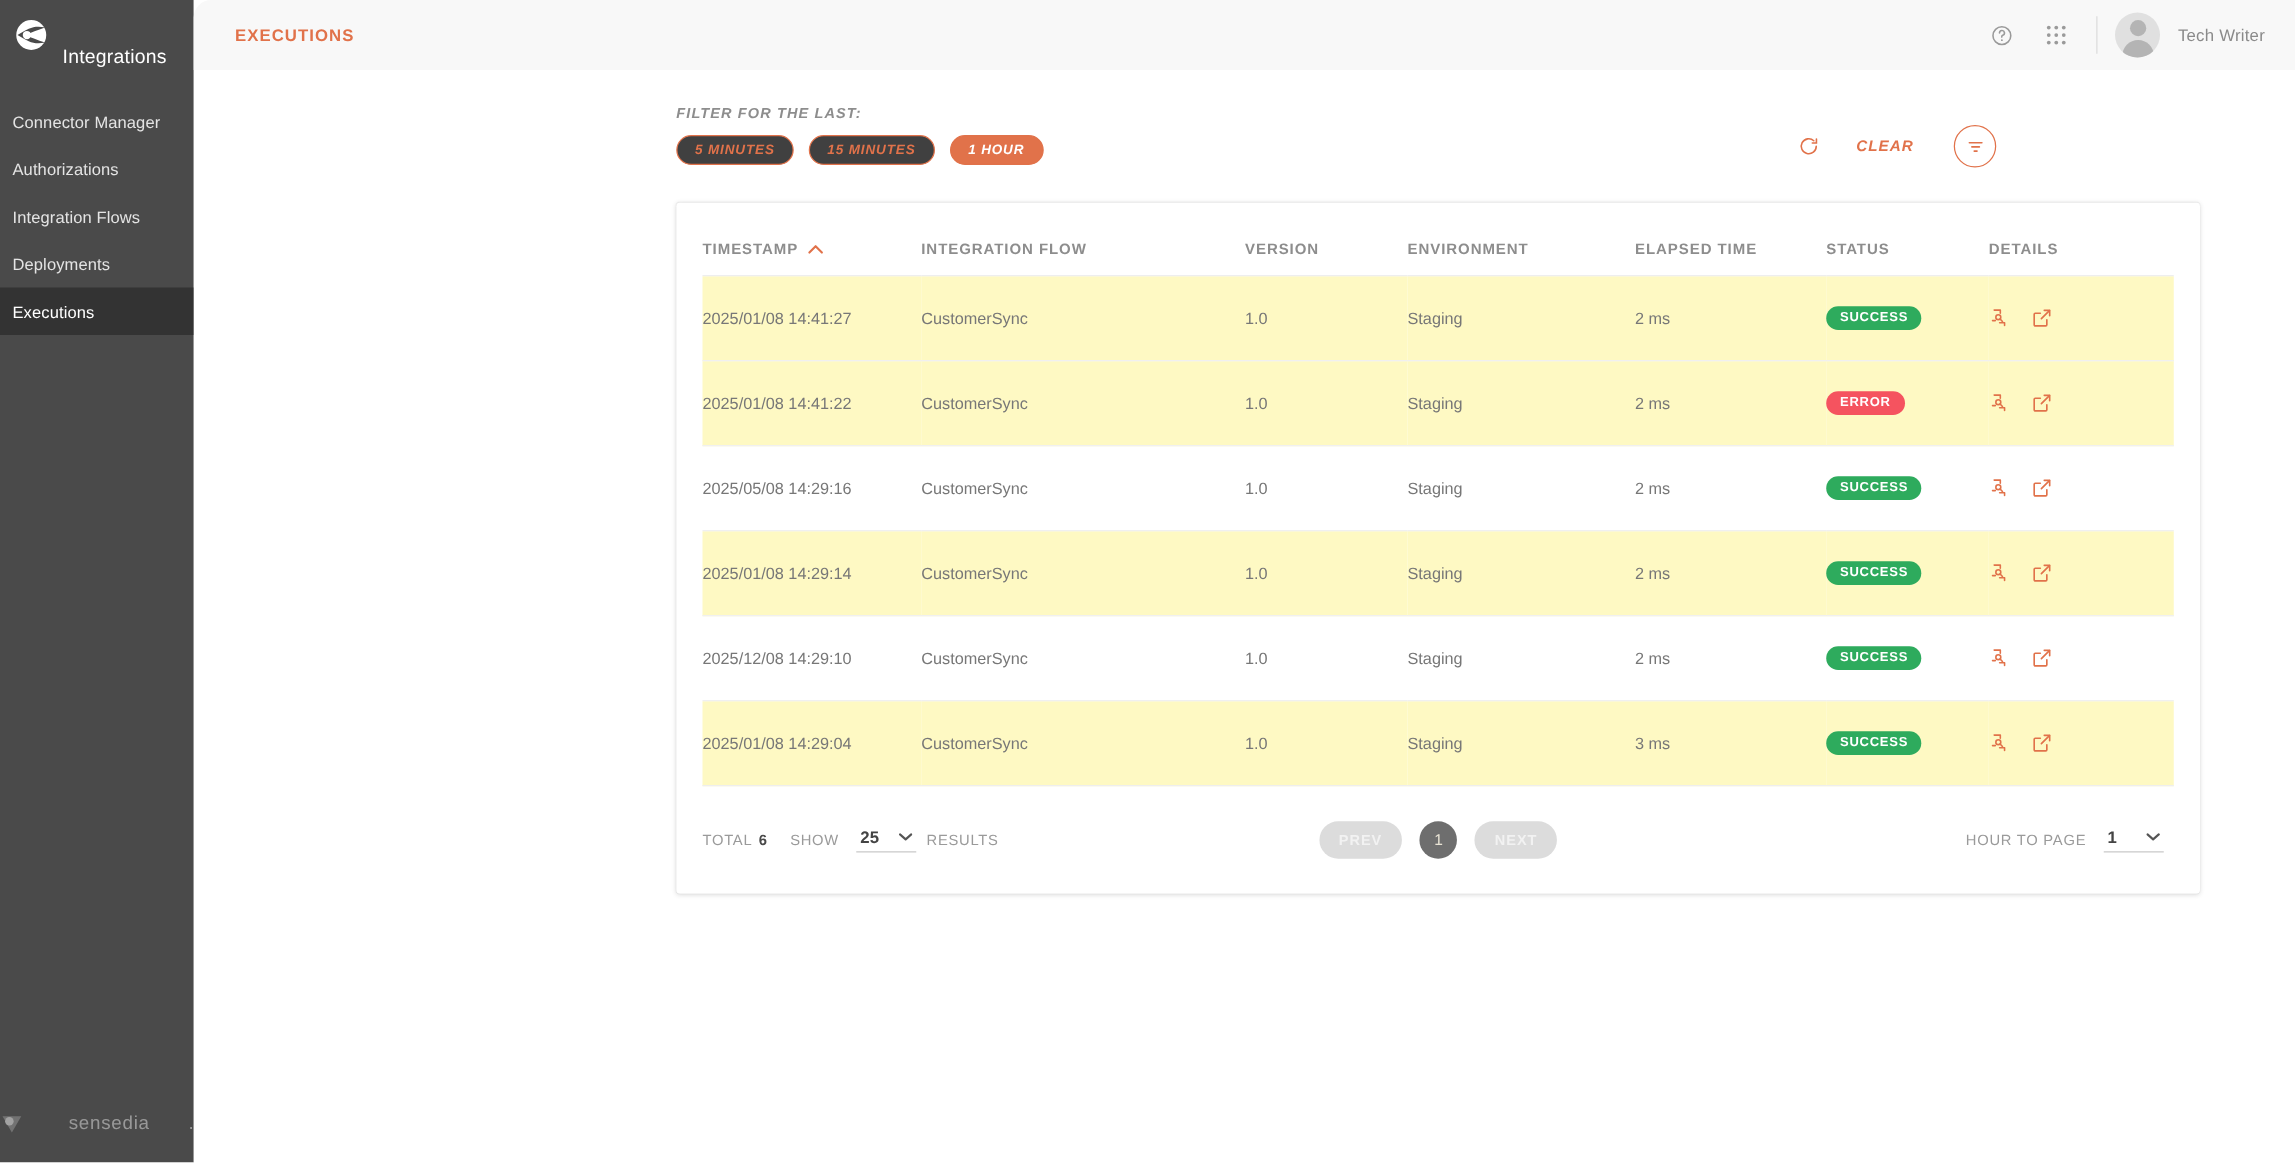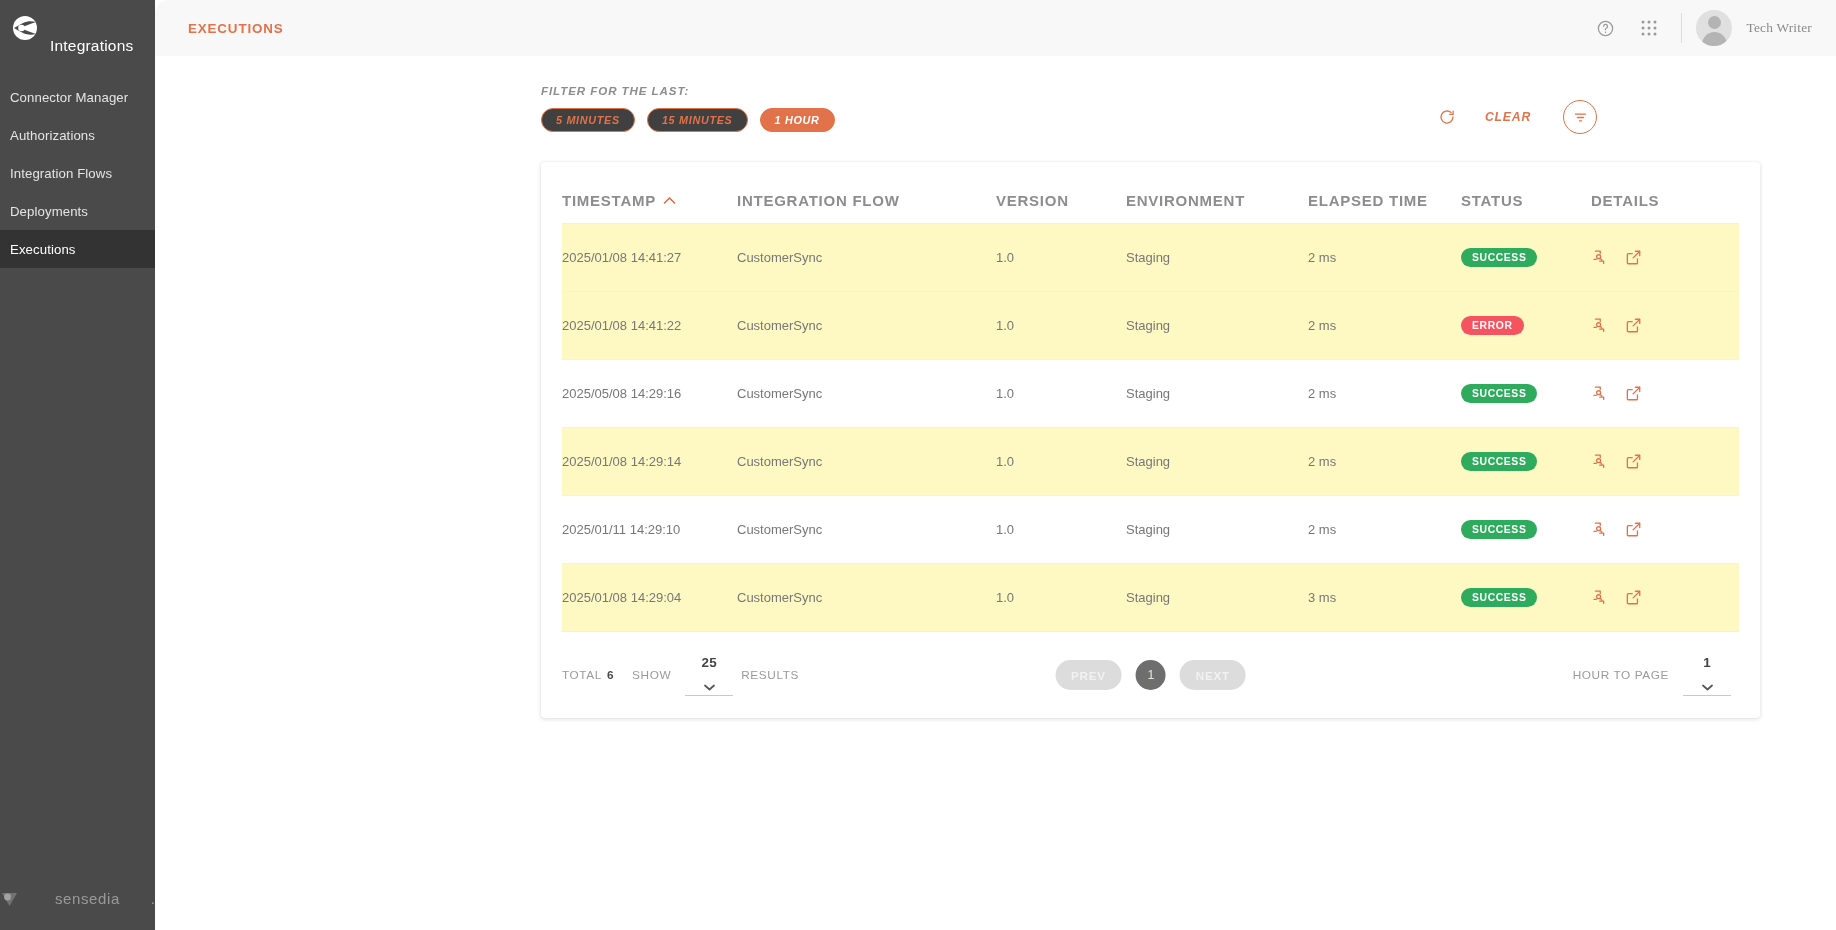--- a/index.html
+++ b/index.html
@@ -129,21 +129,20 @@
     font-weight: 700;
     letter-spacing: .85px;
   }
 
   .topbar-spacer { flex: 1; }
 
   .topbar-actions {
     display: flex;
     align-items: center;
     gap: 0px;
-    font-family: Liberation Serif, serif;
   }
 
   .icon-btn {
     width: 44px;
     height: 44px;
     display: flex;
     align-items: center;
     justify-content: center;
     cursor: pointer;
     color: #9a9a9a;
@@ -281,21 +280,21 @@
   }
 
   table {
     width: 100%;
     border-collapse: collapse;
     table-layout: fixed;
   }
 
   thead th {
     text-align: left;
-    font-size: 15px;
+    font-size: 12px;
     font-weight: 700;
     letter-spacing: .75px;
     color: #8d8d8d;
     padding: 30px 0 14px 0;
     border-bottom: 1px solid #eeeeee;
     white-space: nowrap;
   }
 
   th .th-inner { display: flex; align-items: center; gap: 7px; }
 
@@ -369,21 +368,20 @@
   .mini-select {
     margin: 0 8px 0 14px;
     border-bottom: 1px solid #c9c9c9;
     display: flex;
     align-items: center;
     gap: 14px;
     padding: 0 3px 4px 3px;
     cursor: pointer;
     min-width: 48px;
     justify-content: space-between;
-    flex-direction: column;
   }
   .mini-select .val {
     font-size: 13.4px;
     color: #444444;
     font-weight: 700;
     letter-spacing: .2px;
   }
   .mini-select .cv { color: #555555; display: inline-flex; }
 
   .pager {
@@ -702,21 +700,21 @@
                       <svg width="17" height="17" viewBox="0 0 18 18" fill="none" stroke="currentColor" stroke-width="1.4" stroke-linecap="round" stroke-linejoin="round">
                         <path d="M11 2.4h4.6V7"></path>
                         <path d="M15.4 2.6 L8.6 9.4"></path>
                         <path d="M13.2 10.4v4.3a.9.9 0 0 1-.9.9H3.4a.9.9 0 0 1-.9-.9V5.8a.9.9 0 0 1 .9-.9h4.3"></path>
                       </svg>
                     </span>
                   </div>
                 </td>
               </tr>
               <tr>
-                <td>2025/01/11 14:29:10</td>
+                <td>2025/12/08 14:29:10</td>
                 <td>CustomerSync</td>
                 <td>1.0</td>
                 <td>Staging</td>
                 <td>2 ms</td>
                 <td><span class="badge success">SUCCESS</span></td>
                 <td>
                   <div class="details-cell">
                     <span class="detail-icon">
                       <svg width="17" height="17" viewBox="0 0 18 18" fill="none" stroke="currentColor" stroke-width="1.35" stroke-linecap="round" stroke-linejoin="round">
                         <path d="M4.6 2.2h5.2v2.6"></path>

